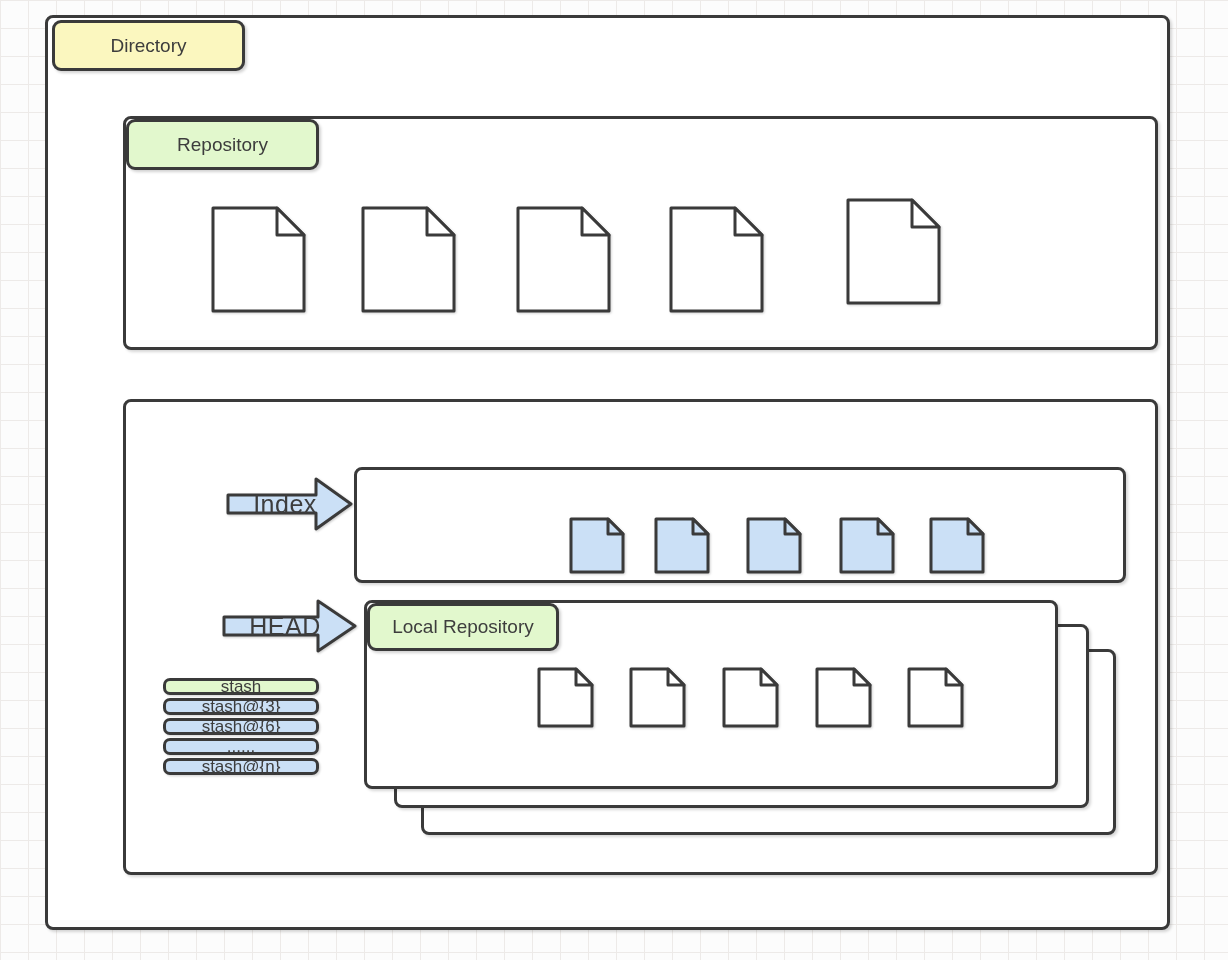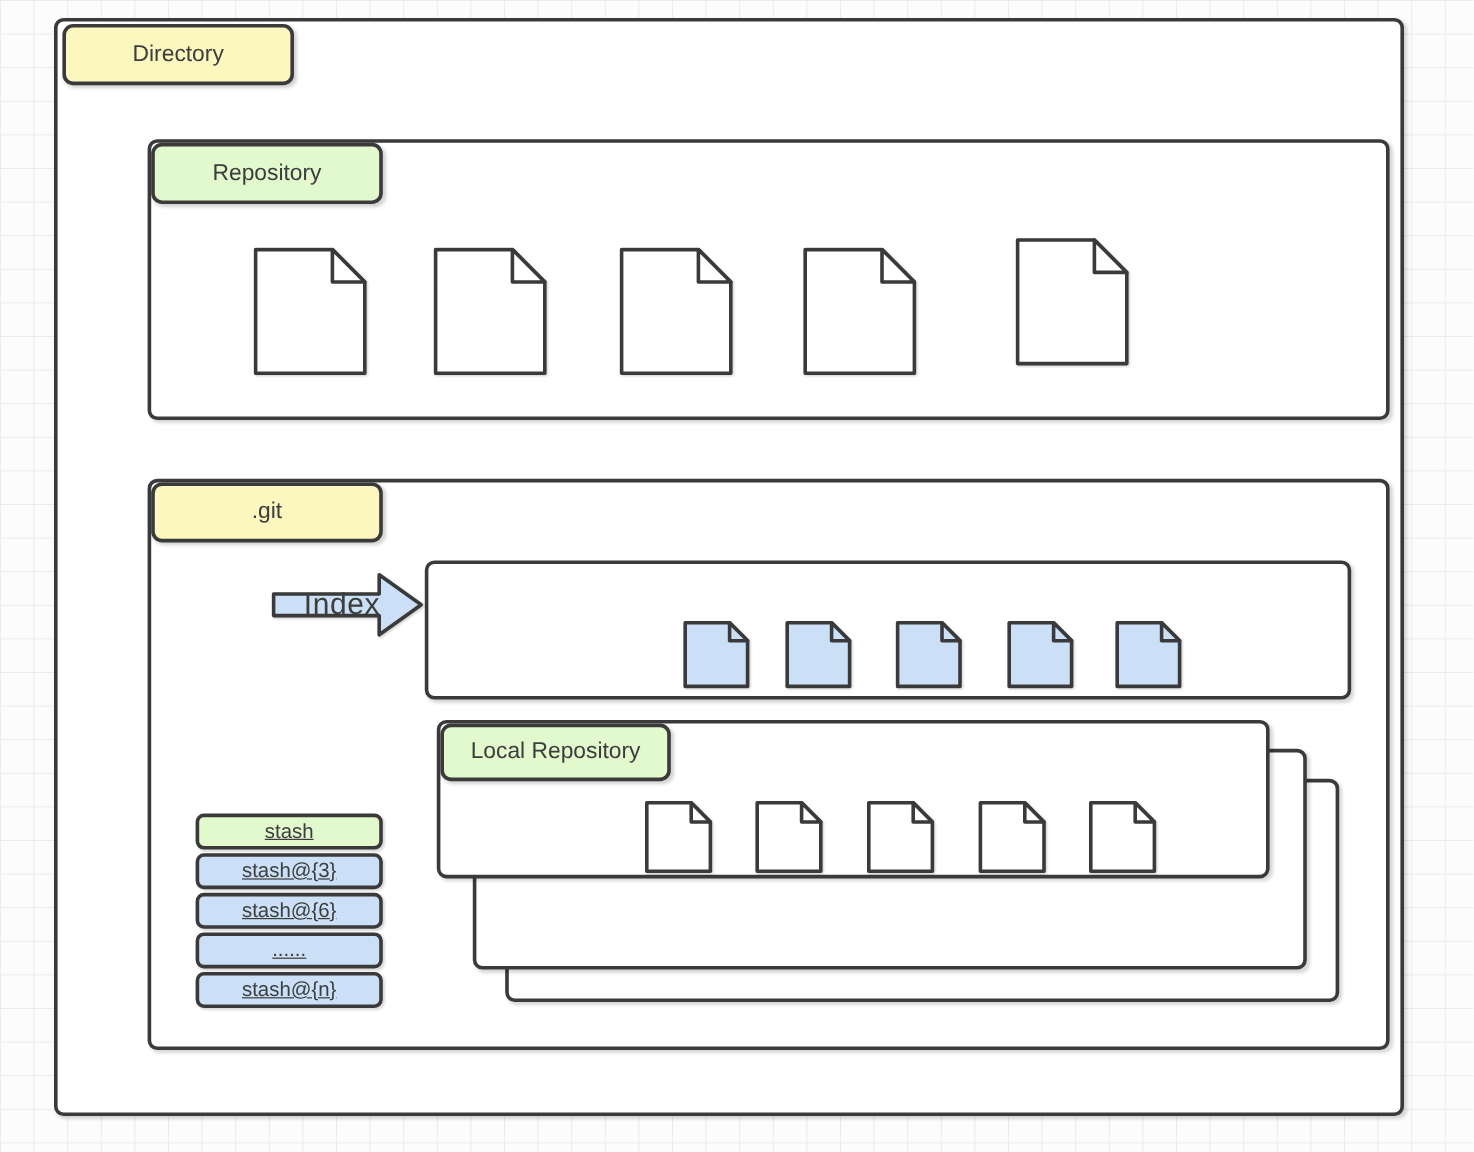--- a/index.html
+++ b/index.html
@@ -52,21 +52,21 @@
     font-size: 25px;
     padding-right: 10px;
     letter-spacing: 0.5px;
   }
 
   .docs-layer { position: absolute; inset: 0; }
   .doc { position: absolute; filter: drop-shadow(1.5px 1.5px 1px rgba(0,0,0,0.18)); }
 
   .stash-stack { position: absolute; z-index: 2; }
   .stash-row {
-    height: 30px;
+    height: 17px;
     border: 3px solid var(--border, #3a3a3a);
     border-radius: 7px;
     margin-bottom: 3px;
     display: flex;
     align-items: center;
     justify-content: center;
     font-size: 17px;
     background: var(--blue, #cbe0f6);
     box-shadow: 1.5px 1.5px 2px rgba(0,0,0,0.15);
     text-decoration: underline;
@@ -107,23 +107,20 @@
             </svg></div>
           <div class="doc" style="left: 720px; top: 79px;"><svg width="95" height="107">
               <path d="M2 2 L66 2 L93 29 L93 105 L2 105 Z" fill="#ffffff" stroke="#3a3a3a" stroke-width="3" stroke-linejoin="round"></path>
               <path d="M66 2 L66 29 L93 29 Z" fill="#ffffff" stroke="#3a3a3a" stroke-width="3" stroke-linejoin="round"></path>
             </svg></div>
         </div>
     </div>
 
     <div class="box" style="left:75px; top:381px; width:1035px; height:476px;">
 
-      <div class="tag yellow" style="left:0px; top:0px; width:193px; height:50px;">
-        <span>.git</span>
-      </div>
 
       <div class="arrow" style="left:100px; top:74px; width:128px; height:56px;">
         <svg width="128" height="56" viewBox="0 0 128 56">
           <polygon points="2,19 90,19 90,3 125,28 90,53 90,37 2,37" style="fill:var(--blue); stroke:var(--border); stroke-width:3; stroke-linejoin:round"></polygon>
         </svg>
         <span class="arrow-label">Index</span>
       </div>
 
       <div class="box" style="left:228px; top:65px; width:772px; height:116px;">
         <div class="docs-layer">
@@ -143,24 +140,30 @@
                 <path d="M2 2 L39 2 L54 17 L54 55 L2 55 Z" fill="#cbe0f6" stroke="#3a3a3a" stroke-width="3" stroke-linejoin="round"></path>
                 <path d="M39 2 L39 17 L54 17 Z" fill="#cbe0f6" stroke="#3a3a3a" stroke-width="3" stroke-linejoin="round"></path>
               </svg></div>
             <div class="doc" style="left: 572px; top: 47px;"><svg width="56" height="57">
                 <path d="M2 2 L39 2 L54 17 L54 55 L2 55 Z" fill="#cbe0f6" stroke="#3a3a3a" stroke-width="3" stroke-linejoin="round"></path>
                 <path d="M39 2 L39 17 L54 17 Z" fill="#cbe0f6" stroke="#3a3a3a" stroke-width="3" stroke-linejoin="round"></path>
               </svg></div>
           </div>
       </div>
 
+      <div class="arrow" style="left:96px; top:196px; width:136px; height:56px;">
+        <svg width="136" height="56" viewBox="0 0 136 56">
+          <polygon points="2,19 96,19 96,3 133,28 96,53 96,37 2,37" style="fill:var(--blue); stroke:var(--border); stroke-width:3; stroke-linejoin:round"></polygon>
+        </svg>
+        <span class="arrow-label">HEAD</span>
+      </div>
 
       <div class="box" style="left:295px; top:247px; width:695px; height:186px; z-index:0;"></div>
       <div class="box" style="left:268px; top:222px; width:695px; height:184px; z-index:1;"></div>
-      <div class="box" style="left:238px; top:198px; width:694px; height:132px; z-index:2;">
+      <div class="box" style="left:238px; top:198px; width:694px; height:189px; z-index:2;">
         <div class="tag green" style="left:0px; top:0px; width:192px; height:48px;">
           <span>Local Repository</span>
         </div>
         <div class="docs-layer">
             <div class="doc" style="left: 170px; top: 64px;"><svg width="57" height="61">
                 <path d="M2 2 L39 2 L55 18 L55 59 L2 59 Z" fill="#ffffff" stroke="#3a3a3a" stroke-width="3" stroke-linejoin="round"></path>
                 <path d="M39 2 L39 18 L55 18 Z" fill="#ffffff" stroke="#3a3a3a" stroke-width="3" stroke-linejoin="round"></path>
               </svg></div>
             <div class="doc" style="left: 262px; top: 64px;"><svg width="57" height="61">
                 <path d="M2 2 L39 2 L55 18 L55 59 L2 59 Z" fill="#ffffff" stroke="#3a3a3a" stroke-width="3" stroke-linejoin="round"></path>

